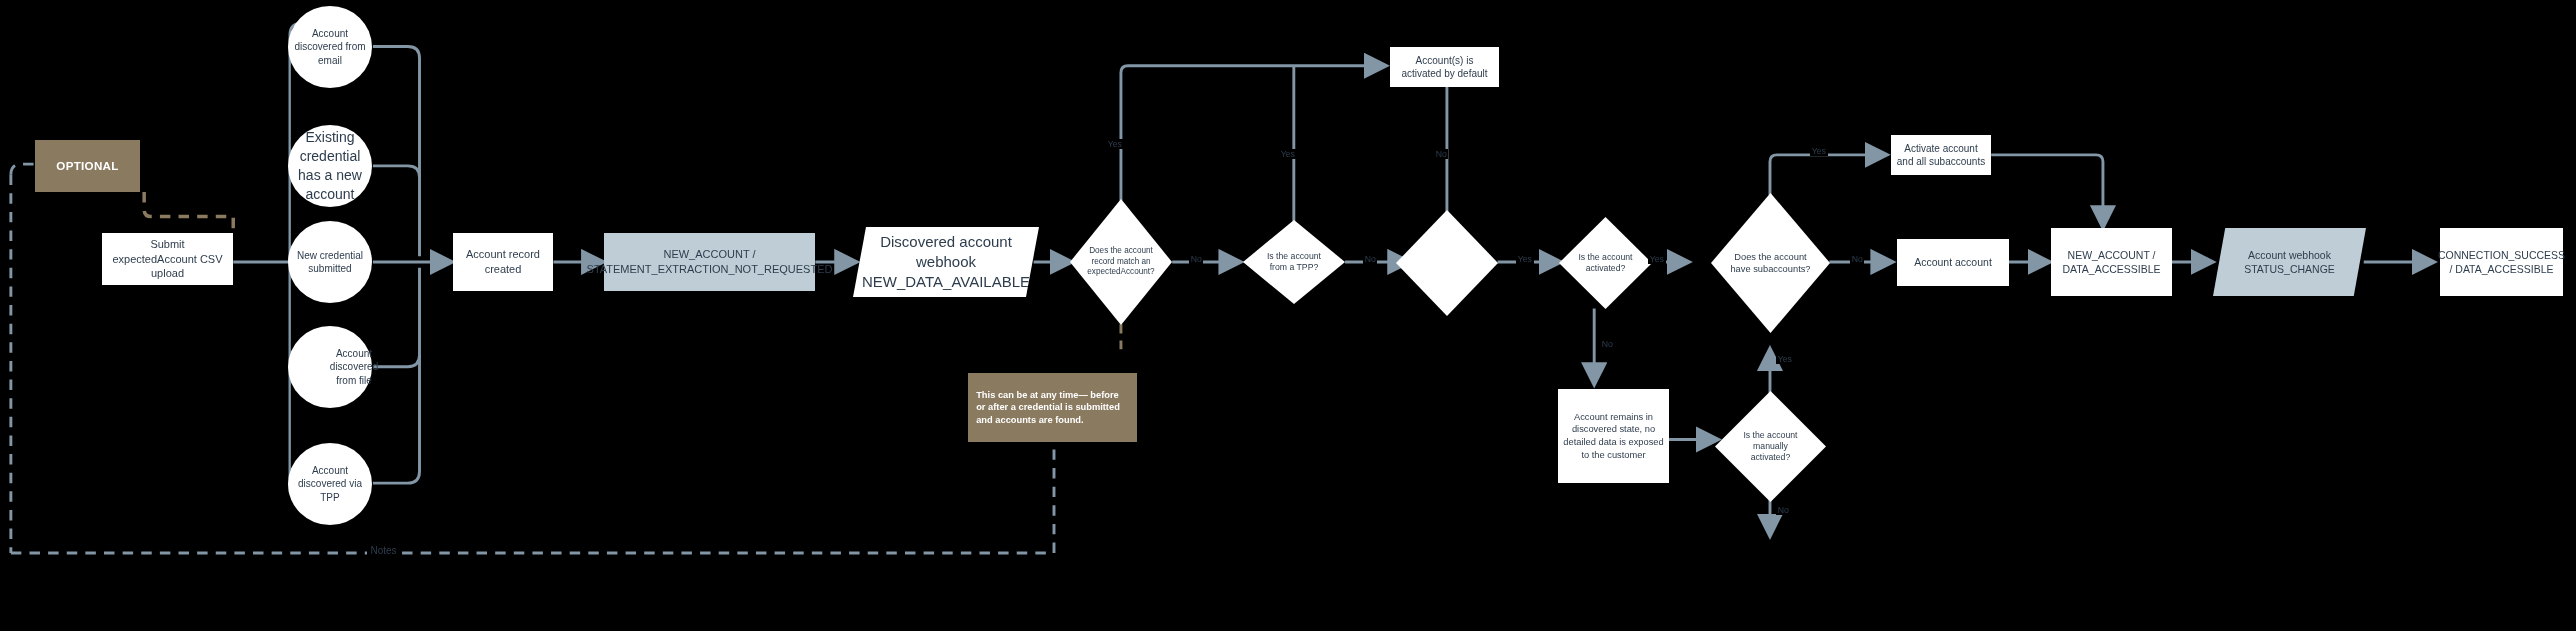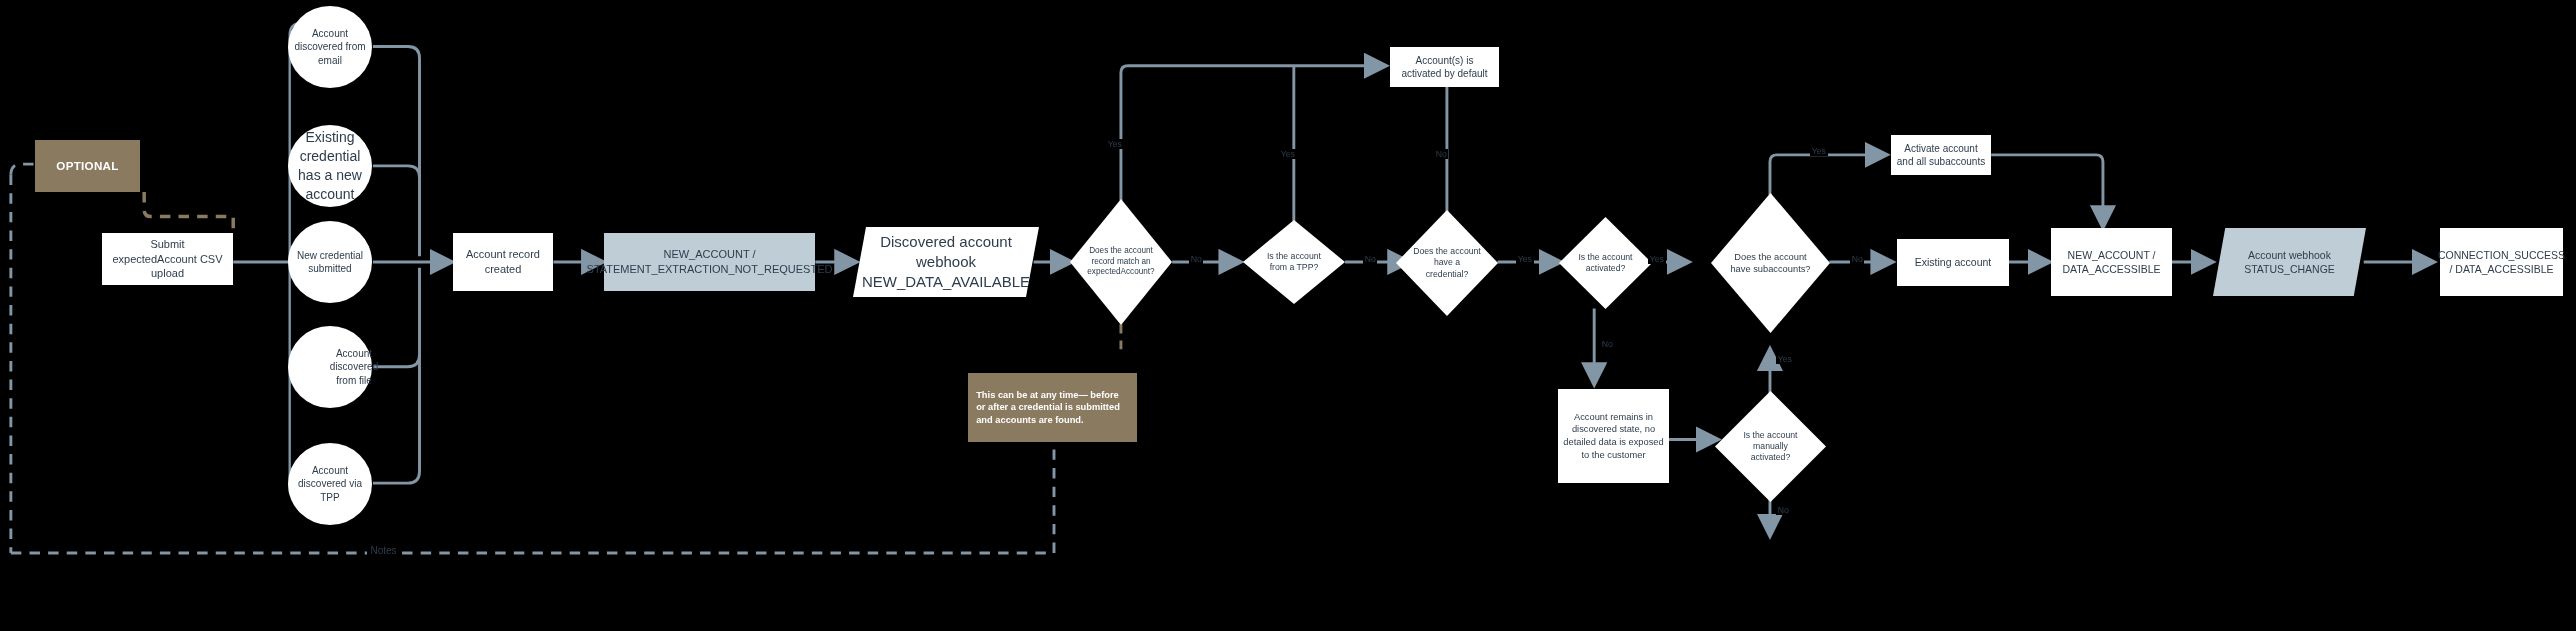--- a/index.html
+++ b/index.html
@@ -147,21 +147,20 @@
     <div class="diamond-txt" style="font-size:8.2px;">Does the account record match an expectedAccount?</div>
   </div>
 
   <div class="diamond-wrap" style="left:1243px;top:220px;width:102px;height:84px;">
     <div class="diamond-bg"></div>
     <div class="diamond-txt" style="font-size:8.7px;">Is the account from a TPP?</div>
   </div>
 
   <div class="diamond-wrap" style="left:1396px;top:210px;width:102px;height:106px;">
     <div class="diamond-bg"></div>
-    <div class="diamond-txt" style="font-size:8.7px;">Does the account have a credential?</div>
   </div>
 
   <div class="diamond-wrap" style="left:1559px;top:217px;width:93px;height:92px;">
     <div class="diamond-bg"></div>
     <div class="diamond-txt" style="font-size:8.7px;">Is the account activated?</div>
   </div>
 
   <div class="diamond-wrap" style="left:1715px;top:391px;width:111px;height:111px;">
     <div class="diamond-bg"></div>
     <div class="diamond-txt" style="font-size:8.7px;">Is the account manually activated?</div>
@@ -174,21 +173,21 @@
 
   <div class="node rect" style="left:1390px;top:47px;width:109px;height:40px;font-size:10px;">
     <span class="inner">Account(s) is activated by default</span>
   </div>
 
   <div class="node rect" style="left:1891px;top:135px;width:100px;height:40px;font-size:10px;">
     <span class="inner">Activate account and all subaccounts</span>
   </div>
 
   <div class="node rect" style="left:1897px;top:239px;width:112px;height:47px;font-size:10.5px;">
-    <span class="inner">Existing account</span>
+    <span class="inner">Account account</span>
   </div>
 
   <div class="node rect" style="left:2051px;top:228px;width:121px;height:68px;font-size:10.5px;">
     <span class="inner">NEW_ACCOUNT / DATA_ACCESSIBLE</span>
   </div>
 
   <div class="para shaded" style="left:2213px;top:228px;width:153px;height:68px;font-size:10.5px;
               clip-path:polygon(8% 0,100% 0,92% 100%,0 100%);">
     <div style="display:flex;flex-direction:column;">
       <span>Account webhook</span>

